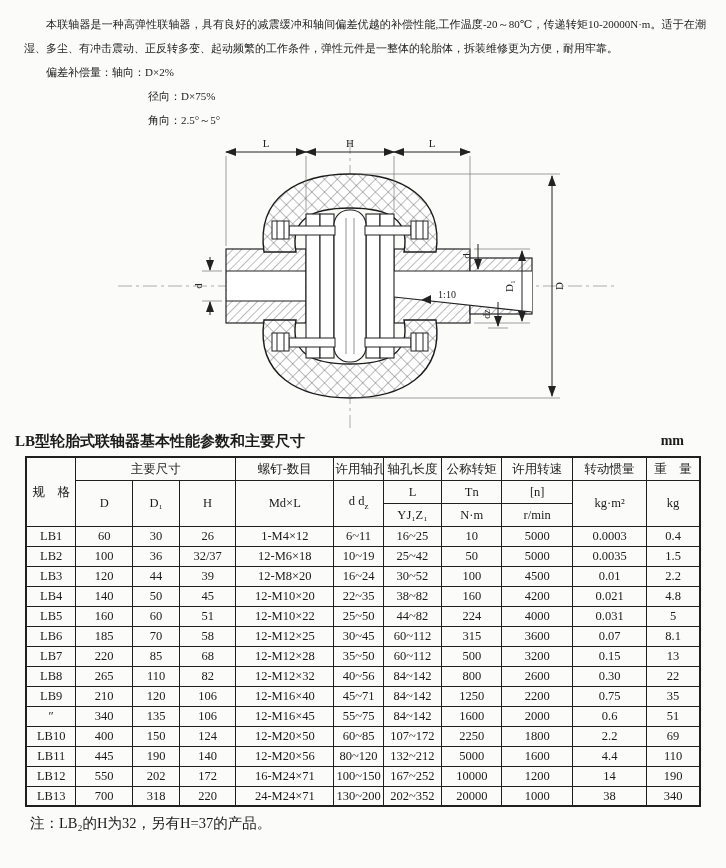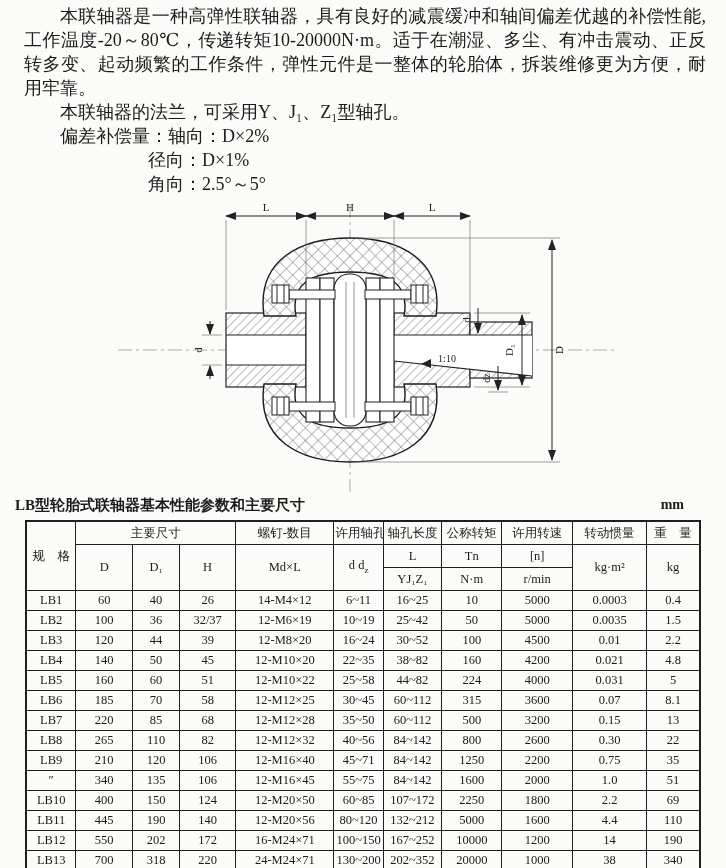--- a/index.html
+++ b/index.html
@@ -7,21 +7,21 @@
   body {
     width:726px; height:868px;
     background:#fbfbf9;
     color:#1b1b1b;
     font-family:"Liberation Serif","DejaVu Serif",serif;
     overflow:hidden;
   }
   .page { width:726px; height:868px; position:relative; }
 
   
-  .intro { padding:4px 20px 0 24px; font-size:18px; line-height:24px; }
+  .intro { padding:12px 20px 0 24px; font-size:11px; line-height:24px; }
   .para { text-align:justify; }
   .indent { text-indent:2em; }
   .comp-sub { padding-left:124px; }
 
   
   .diagram { width:726px; height:296px; margin-top:2px; }
   svg text { font-family:"Liberation Serif","DejaVu Serif",serif; fill:#222; }
 
   
   .tbl-caption { position:relative; text-align:left; font-size:15px; font-weight:bold; height:24px; line-height:22px;padding-left:15px; }
@@ -46,23 +46,22 @@
   
   .note { margin:7px 0 0 30px; font-size:14.5px; }
 </style>
 </head>
 <body>
 
 <div class="page">
 
   <div class="intro">
     <p class="para indent">本联轴器是一种高弹性联轴器，具有良好的减震缓冲和轴间偏差优越的补偿性能,工作温度-20～80℃，传递转矩10-20000N·m。适于在潮湿、多尘、有冲击震动、正反转多变、起动频繁的工作条件，弹性元件是一整体的轮胎体，拆装维修更为方便，耐用牢靠。</p>
-    <p class="para indent">本联轴器的法兰，可采用Y、J₁、Z₁型轴孔。</p>
     <p class="para indent"><span>偏差补偿量：</span><span>轴向：D×2%</span></p>
-    <p class="para comp-sub">径向：D×1%</p>
+    <p class="para comp-sub">径向：D×75%</p>
     <p class="para comp-sub">角向：2.5°～5°</p>
   </div>
 
   <div class="diagram">
     <svg width="726" height="296" viewBox="0 0 726 296">
       <defs>
         <pattern id="h45" patternUnits="userSpaceOnUse" width="6" height="6" patternTransform="rotate(45)">
           <rect width="6" height="6" fill="#ffffff"></rect>
           <line x1="0" y1="0" x2="0" y2="6" stroke="#555" stroke-width="0.8"></line>
         </pattern>
@@ -220,36 +219,36 @@
       <tr>
         <th>YJ₁Z₁</th>
         <th>N·m</th>
         <th>r/min</th>
       </tr>
     </thead>
     <tbody>
         <tr>
       <td>LB1</td>
       <td>60</td>
-      <td>40</td>
+      <td>30</td>
       <td>26</td>
-      <td>14-M4×12</td>
+      <td>1-M4×12</td>
       <td>6~11</td>
       <td>16~25</td>
       <td>10</td>
       <td>5000</td>
       <td>0.0003</td>
       <td>0.4</td>
     </tr>
         <tr>
       <td>LB2</td>
       <td>100</td>
       <td>36</td>
       <td>32/37</td>
-      <td>12-M6×19</td>
+      <td>12-M6×18</td>
       <td>10~19</td>
       <td>25~42</td>
       <td>50</td>
       <td>5000</td>
       <td>0.0035</td>
       <td>1.5</td>
     </tr>
         <tr>
       <td>LB3</td>
       <td>120</td>
@@ -275,21 +274,21 @@
       <td>4200</td>
       <td>0.021</td>
       <td>4.8</td>
     </tr>
         <tr>
       <td>LB5</td>
       <td>160</td>
       <td>60</td>
       <td>51</td>
       <td>12-M10×22</td>
-      <td>25~58</td>
+      <td>25~50</td>
       <td>44~82</td>
       <td>224</td>
       <td>4000</td>
       <td>0.031</td>
       <td>5</td>
     </tr>
         <tr>
       <td>LB6</td>
       <td>185</td>
       <td>70</td>
@@ -344,21 +343,21 @@
         <tr>
       <td>″</td>
       <td>340</td>
       <td>135</td>
       <td>106</td>
       <td>12-M16×45</td>
       <td>55~75</td>
       <td>84~142</td>
       <td>1600</td>
       <td>2000</td>
-      <td>1.0</td>
+      <td>0.6</td>
       <td>51</td>
     </tr>
         <tr>
       <td>LB10</td>
       <td>400</td>
       <td>150</td>
       <td>124</td>
       <td>12-M20×50</td>
       <td>60~85</td>
       <td>107~172</td>

